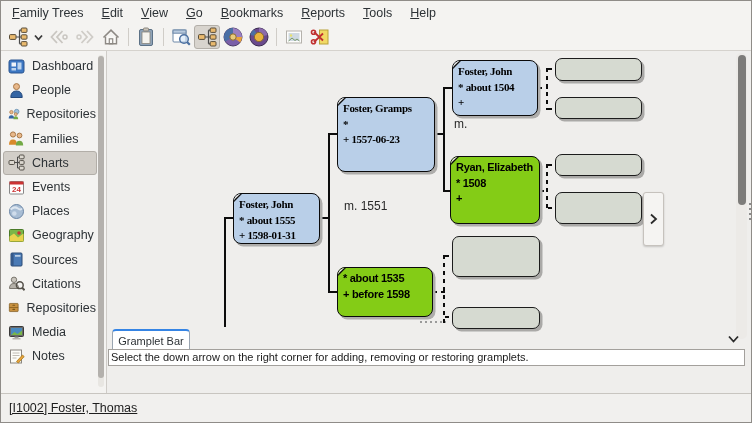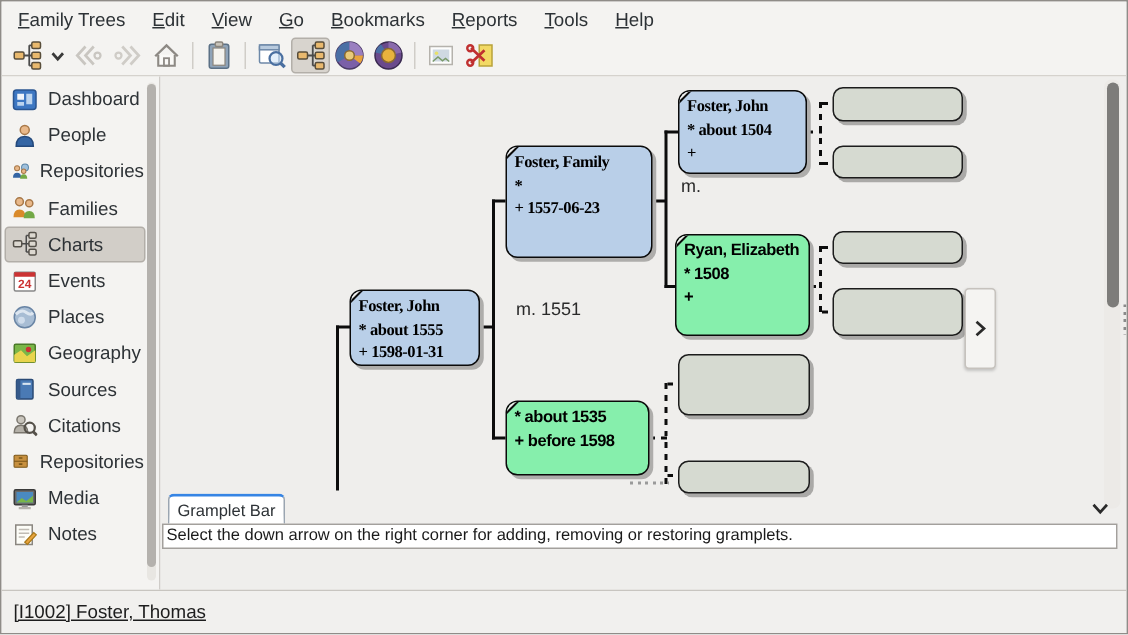--- a/index.html
+++ b/index.html
@@ -32,21 +32,21 @@
   .side-item.selected { background:#d2cec8; border-color:#b2aea8; }
   .side-label { font-size:12.5px; color:#2d3236; margin-left:7px; white-space:nowrap; }
   .side-scroll { position:absolute; right:2px; top:4px; bottom:6px; width:6px; border-radius:3px; background:#e8e6e2; }
   .side-thumb { position:absolute; left:0; top:1px; width:6px; height:97%; border-radius:3px; background:#b4b1ad; }
 
   
   .canvas { position:relative; flex:1 1 auto; background:#efeeec; overflow:hidden; }
 
   .pbox { position:absolute; border:1.6px solid #0a0a0a; border-radius:8px; box-shadow:2.5px 2.5px 0 #aeadab; padding:3px 5px 0 5px; font-weight:bold; font-size:11px; line-height:15.5px; color:#000; white-space:nowrap; overflow:hidden; }
   .pbox.male { background:#b9cfe8;font-family:Liberation Serif, serif; }
-  .pbox.female { background:#86efac; }
+  .pbox.female { background:#84cc16; }
   .pbox .nm { letter-spacing:-0.3px; display:block; }
   .pbox .tight { font-size:10px; letter-spacing:-0.4px; }
   .fold { position:absolute; top:-1.6px; left:-1.6px; }
   .ebox { position:absolute; border:1.6px solid #1c1c1c; border-radius:7px; background:#d6dad1; box-shadow:2.5px 2.5px 0 #aaa9a7; }
 
   .lh { position:absolute; height:2px; background:#0c0c0c; }
   .lv { position:absolute; width:2px; background:#0c0c0c; }
   .dh { position:absolute; height:2px; background:repeating-linear-gradient(90deg,#0c0c0c 0 4px,transparent 4px 8px); }
   .dv { position:absolute; width:2px; background:repeating-linear-gradient(180deg,#0c0c0c 0 4px,transparent 4px 8px); }
   .mlabel { position:absolute; font-size:12px; color:#2a2a2a; white-space:nowrap; }
@@ -333,21 +333,21 @@
           </svg>
         <span class="nm">Foster, John</span>
         <span class="nm">* about 1555</span>
         <span class="nm">+ 1598-01-31</span>
       </div>
       <div class="pbox male" style="left:230px;top:46px;width:98px;height:75px;">
         <svg class="fold" width="11" height="11">
             <path d="M0 11 L0 0 L11 0 Z" fill="#efeeec"></path>
             <path d="M0 11 L11 0" stroke="#0a0a0a" stroke-width="1.3"></path>
           </svg>
-        <span class="nm">Foster, Family</span>
+        <span class="nm">Foster, Gramps</span>
         <span class="nm">*</span>
         <span class="nm">+ 1557-06-23</span>
       </div>
       <div class="pbox female" style="left:230px;top:216px;width:96px;height:50px;">
         <svg class="fold" width="11" height="11">
             <path d="M0 11 L0 0 L11 0 Z" fill="#efeeec"></path>
             <path d="M0 11 L11 0" stroke="#0a0a0a" stroke-width="1.3"></path>
           </svg>
         <span class="nm">* about 1535</span>
         <span class="nm">+ before 1598</span>

